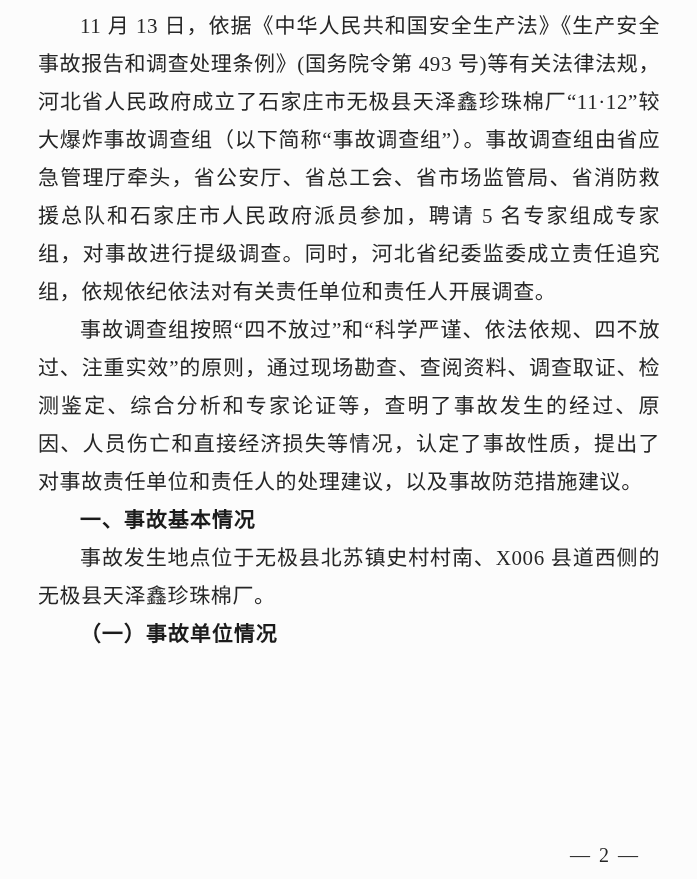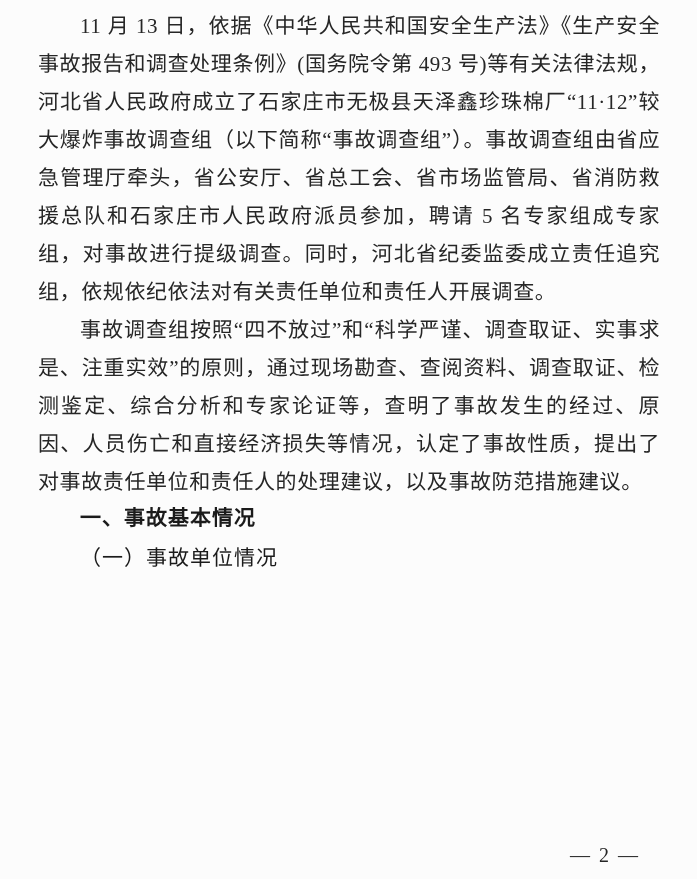--- a/index.html
+++ b/index.html
@@ -27,52 +27,53 @@
     line-height: 38px;
     text-align: justify;
     text-indent: 2em;
     letter-spacing: 0.6px;
   }
   h2.section-hei {
     margin: 0;
     font-size: 21px;
     line-height: 38px;
     text-indent: 2em;
-    font-family: Liberation Mono, monospace;
+    font-family: Liberation Serif, serif;
     font-weight: 700;
     color: #1b1b1b;
     letter-spacing: 1px;
   }
   h3.section-kai,
   h4.section-kai {
     margin: 0;
     font-size: 21px;
     line-height: 38px;
     text-indent: 2em;
     font-family: "Liberation Serif", "DejaVu Serif", serif;
-    font-weight: 400;
+    font-weight: 700;
     color: #1b1b1b;
     letter-spacing: 1px;
   }
   .footer {
     position: absolute;
     right: 57px;
     bottom: 12px;
     font-size: 20px;
     line-height: 24px;
     color: #262626;
     letter-spacing: 2px;
   }
 </style>
 </head>
 <body>
 
 <div class="page">
   <div class="content">
     <p class="body">11 月 13 日，依据《中华人民共和国安全生产法》《生产安全事故报告和调查处理条例》(国务院令第 493 号)等有关法律法规，河北省人民政府成立了石家庄市无极县天泽鑫珍珠棉厂“11·12”较大爆炸事故调查组（以下简称“事故调查组”）。事故调查组由省应急管理厅牵头，省公安厅、省总工会、省市场监管局、省消防救援总队和石家庄市人民政府派员参加，聘请 5 名专家组成专家组，对事故进行提级调查。同时，河北省纪委监委成立责任追究组，依规依纪依法对有关责任单位和责任人开展调查。</p>
-    <p class="body">事故调查组按照“四不放过”和“科学严谨、调查取证、实事求是、注重实效”的原则，通过现场勘查、查阅资料、调查取证、检测鉴定、综合分析和专家论证等，查明了事故发生的经过、原因、人员伤亡和直接经济损失等情况，认定了事故性质，提出了对事故责任单位和责任人的处理建议，以及事故防范措施建议。</p>
+    <p class="body">事故调查组按照“四不放过”和“科学严谨、依法依规、四不放过、注重实效”的原则，通过现场勘查、查阅资料、调查取证、检测鉴定、综合分析和专家论证等，查明了事故发生的经过、原因、人员伤亡和直接经济损失等情况，认定了事故性质，提出了对事故责任单位和责任人的处理建议，以及事故防范措施建议。</p>
     <h2 class="section-hei">一、事故基本情况</h2>
+    <p class="body">事故发生地点位于无极县北苏镇史村村南、X006 县道西侧的无极县天泽鑫珍珠棉厂。</p>
     <h3 class="section-kai">（一）事故单位情况</h3>
   </div>
   <div class="footer">
     <span>— 2 —</span>
   </div>
 </div>
 
 </body></html>

